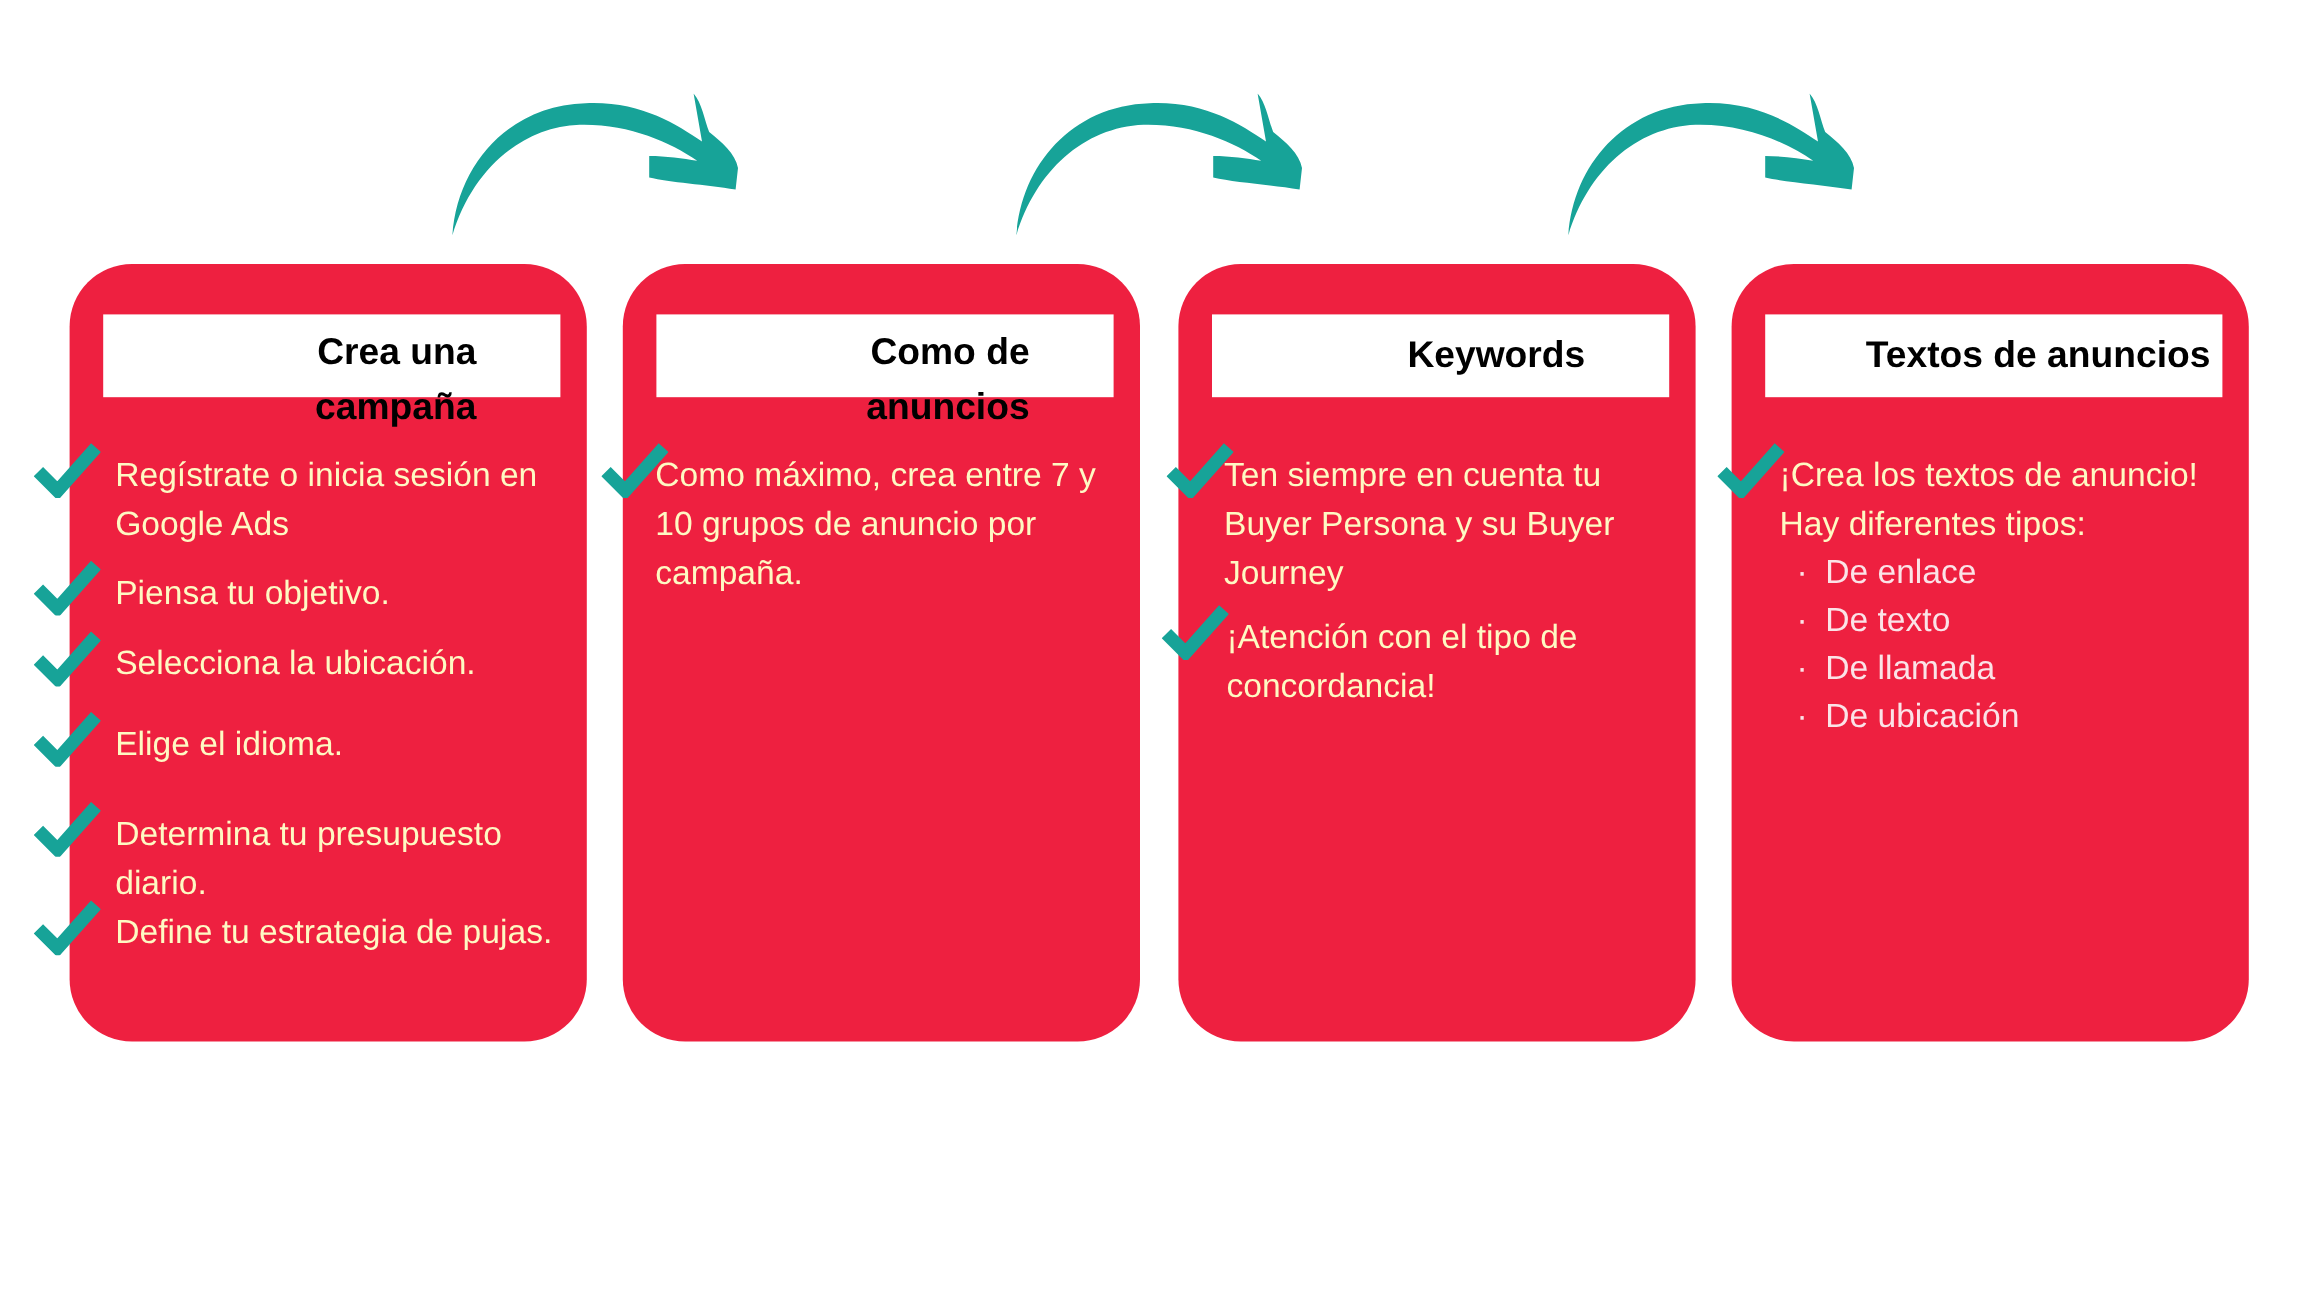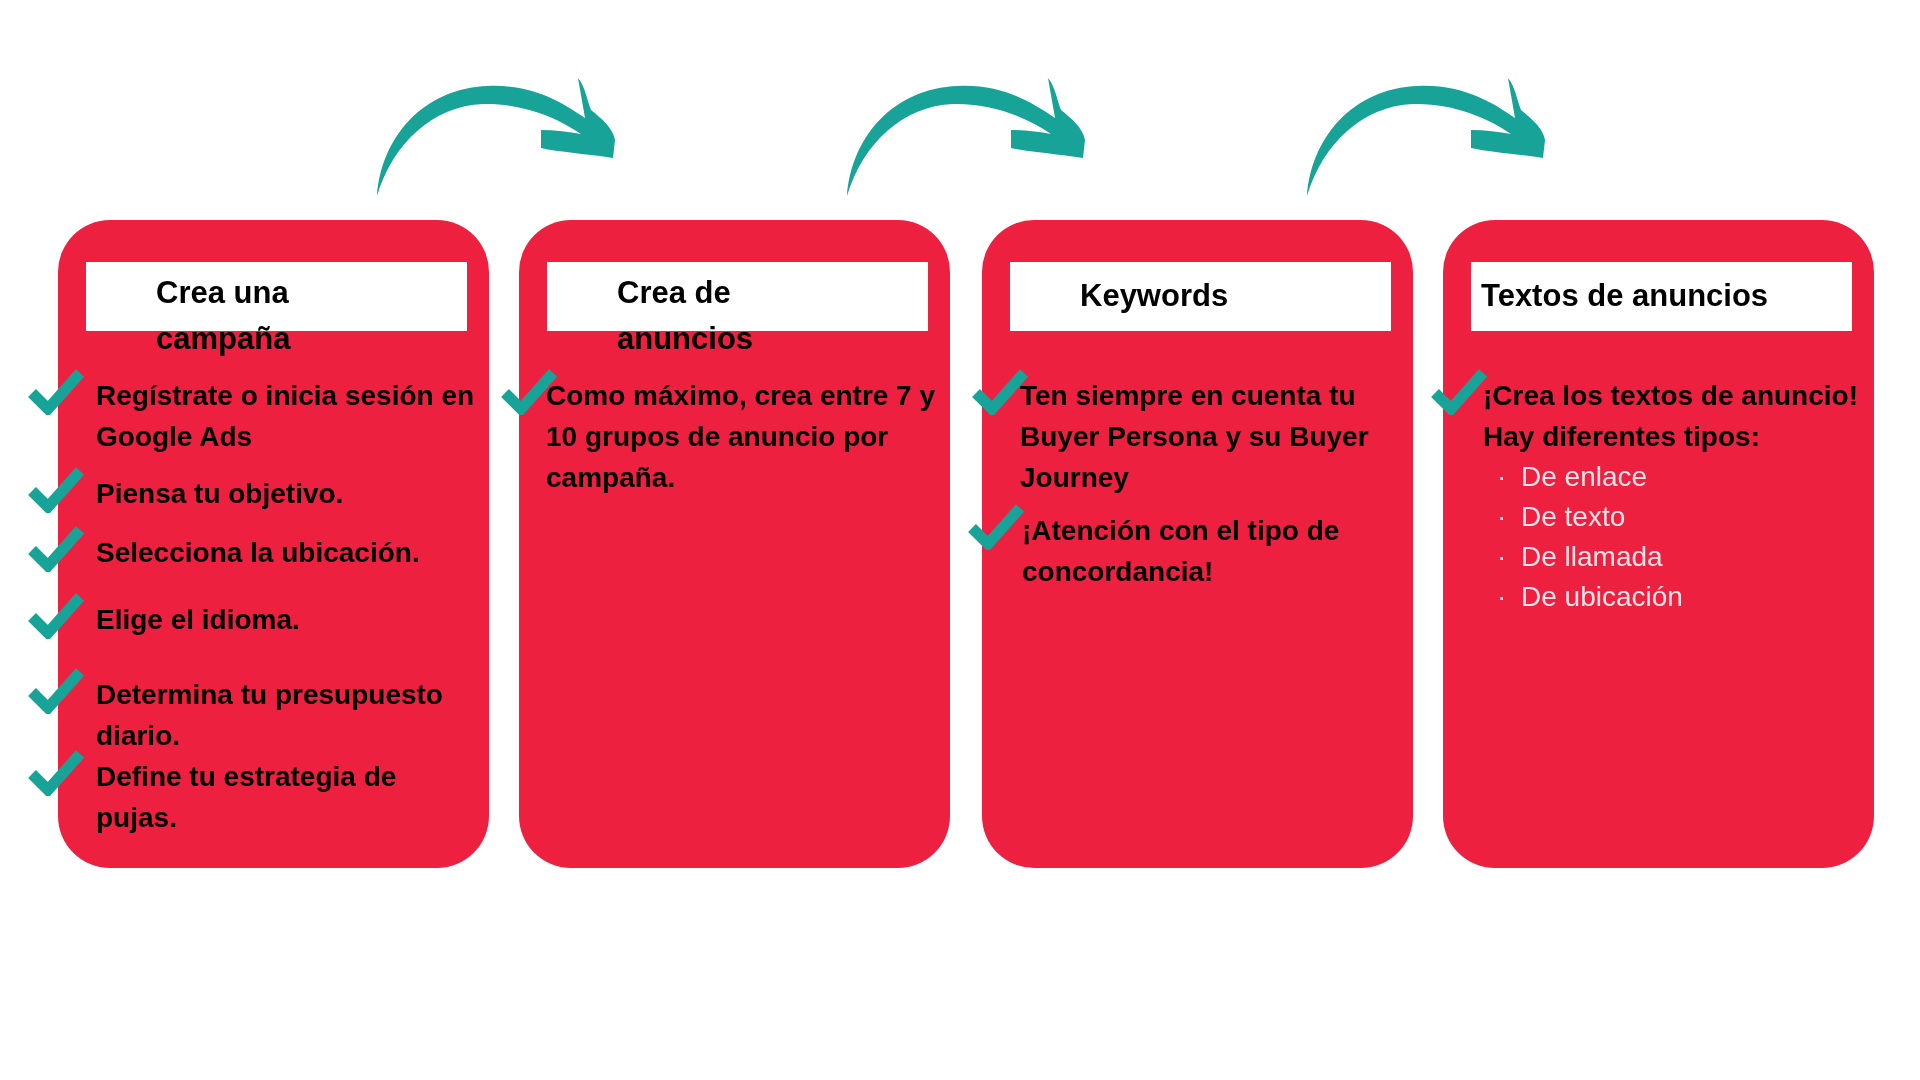--- a/index.html
+++ b/index.html
@@ -2,25 +2,25 @@
 <html><head>
 <meta charset="utf-8">
 <style>
   html, body { margin:0; padding:0; }
   body { width:1920px; height:1080px; background:#ffffff; position:relative; overflow:hidden;
          font-family:"Liberation Sans", sans-serif; }
   .arrow { position:absolute; top:78px; width:245px; height:120px; }
   .card { position:absolute; top:220px; width:431px; height:648px; background:#EE2040;
           border-radius:52px; }
   .card-header { position:absolute; top:42px; left:28px; right:22px; height:69px; background:#ffffff; }
-  .card-title { position:absolute; top:50px; left:28px; right:22px; text-align:left;
+  .card-title { position:absolute; top:50px; left:28px; right:22px; text-align:right;
                 font-weight:bold; font-size:31px; line-height:46px; color:#000; padding:0 70px; box-sizing:border-box; }
   .card-title.wide { padding:0 10px; }
   .items { position:absolute; left:0; right:0; top:155px; }
-  .item { position:relative; padding-left:38px; padding-right:10px; color:#000000; font-size:28px; line-height:41px;font-weight:bold; }
+  .item { position:relative; padding-left:38px; padding-right:10px; color:#fef9c3; font-size:28px; line-height:41px; }
   .check { position:absolute; left:-30px; top:-6px; width:56px; height:46px; }
   .sub { position:relative; padding-left:78px; color:#FBE3E7; font-size:28px; line-height:40px; }
   .sub .dot { position:absolute; left:54px; top:0; }
 </style>
 </head>
 <body>
 
 <svg class="arrow" style="left:373px" viewBox="0 0 245 120">
   <path d="M4 118 C 8 60, 50 10, 115 8 C 160 6, 190 25, 212 40 L 205 0 C 212 8, 214 22, 218 32 C 228 40, 240 50, 242 62 L 240 80 C 215 76, 185 74, 168 70 L 168 52 C 182 52, 196 54, 208 56 C 185 40, 150 25, 110 26 C 60 28, 20 65, 4 118 Z" fill="#17A398"></path>
 </svg>
@@ -69,21 +69,21 @@
       <svg class="check" viewBox="0 0 56 46">
           <path d="M4 24 L20 40 L52 4" stroke="#17A398" stroke-width="11" fill="none"></path>
         </svg>
       <span>Define tu estrategia de pujas.</span>
     </div>
   </div>
 </div>
 
 <div class="card" style="left:519px">
   <div class="card-header"></div>
-  <div class="card-title">Crea de anuncios</div>
+  <div class="card-title">Como de anuncios</div>
   <div class="items" style="top:155px">
     <div class="item" style="padding-left:27px">
       <svg class="check" style="left:-18px" viewBox="0 0 56 46">
           <path d="M4 24 L20 40 L52 4" stroke="#17A398" stroke-width="11" fill="none"></path>
         </svg>
       <span>Como máximo, crea entre 7 y 10 grupos de anuncio por campaña.</span>
     </div>
   </div>
 </div>
 

